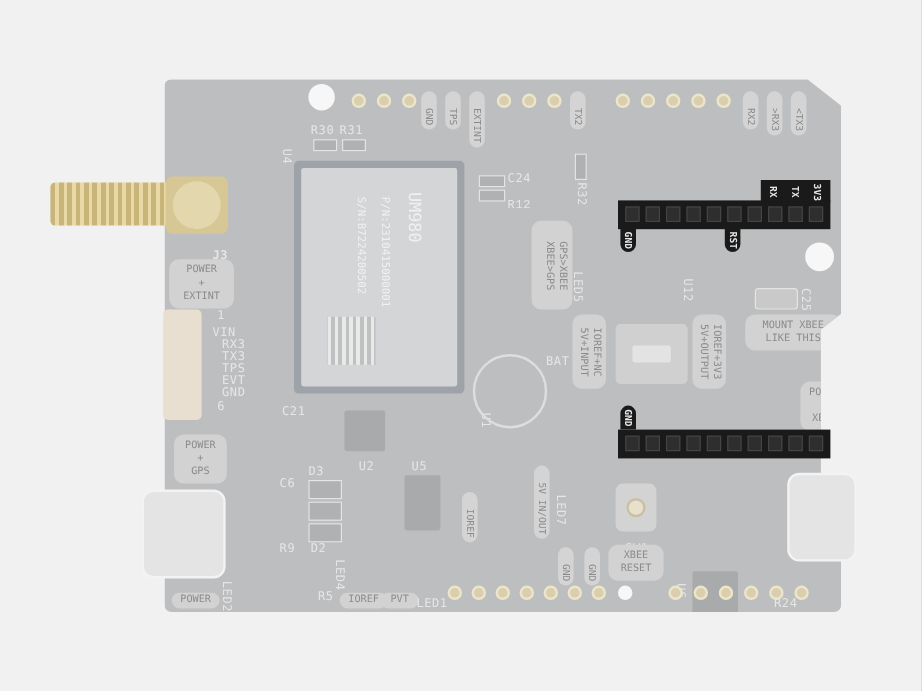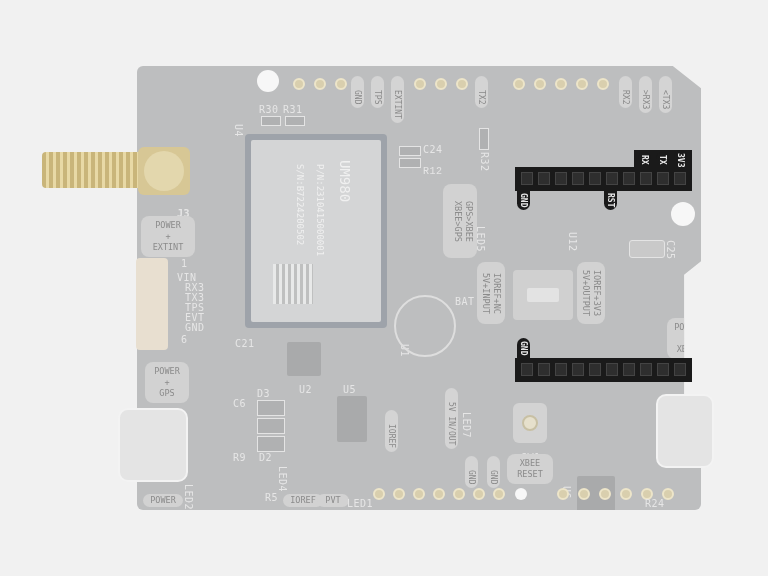--- a/index.html
+++ b/index.html
@@ -134,20 +134,24 @@
   <div class="label-box" style="left:340px;top:196px;width:22px;height:54px;writing-mode:vertical-rl;">
     <span>IOREF+NC</span>
     <span>5V+INPUT</span>
   </div>
   <div class="label-box" style="left:440px;top:196px;width:22px;height:54px;writing-mode:vertical-rl;">
     <span>IOREF+3V3</span>
     <span>5V+OUTPUT</span>
   </div>
   <div class="silk v" style="left:430px;top:166px;">U12</div>
 
+  <div class="label-box" style="left:484px;top:196px;width:74px;">
+    <div>MOUNT XBEE</div>
+    <div>LIKE THIS</div>
+  </div>
   <div class="smd" style="left:492px;top:174px;width:34px;height:16px;background:#c9c9c9;border-radius:3px;"></div>
   <div class="silk v" style="left:528px;top:174px;">C25</div>
 
   <div class="label-box" style="left:530px;top:252px;width:34px;">
     <div>POWER</div>
     <div>+</div>
     <div>XBEE</div>
   </div>
 
   <div class="chip" style="left:440px;top:410px;width:38px;height:38px;"></div>

